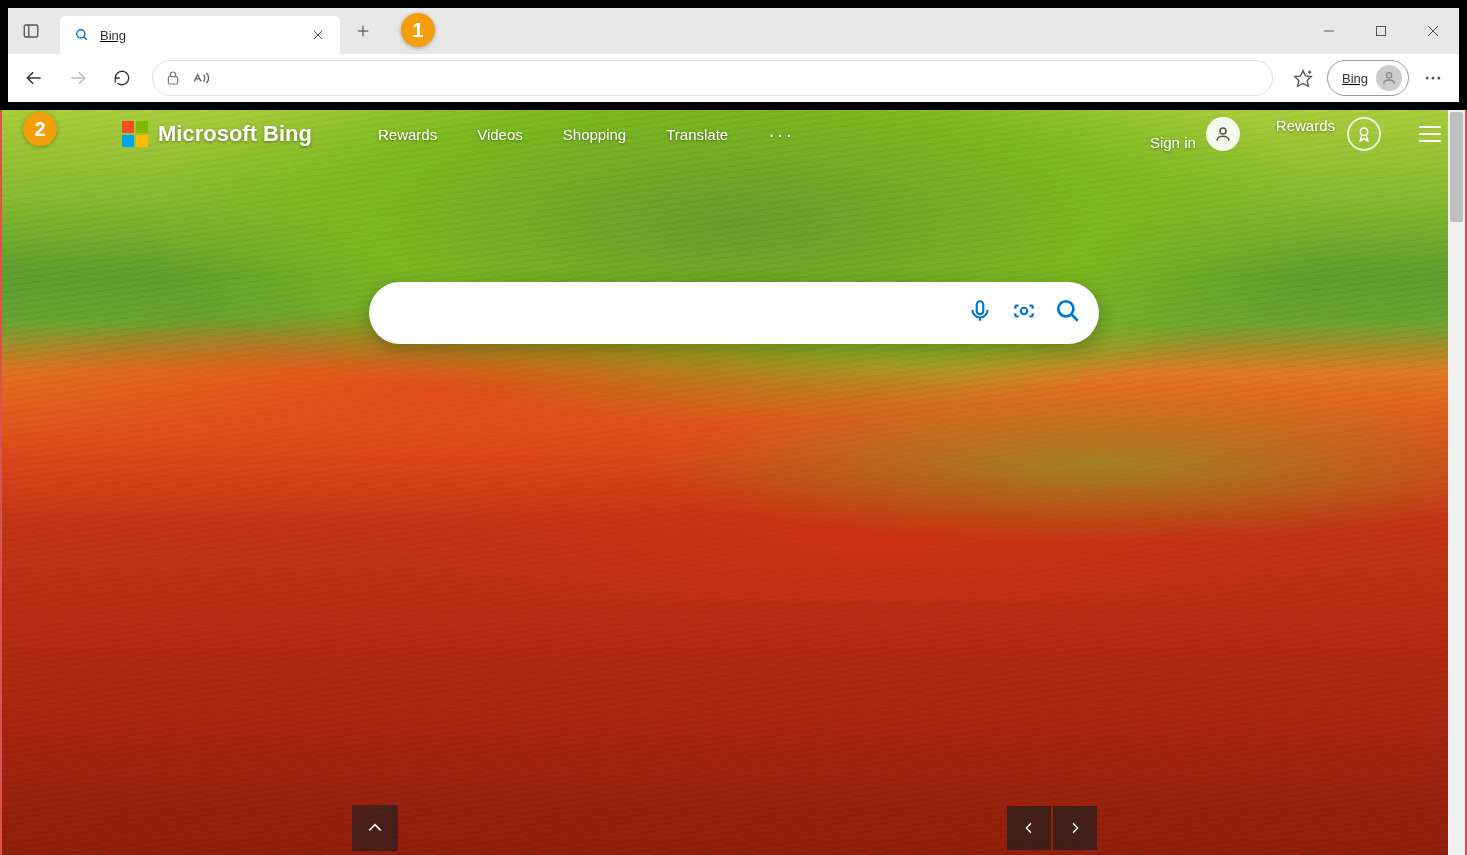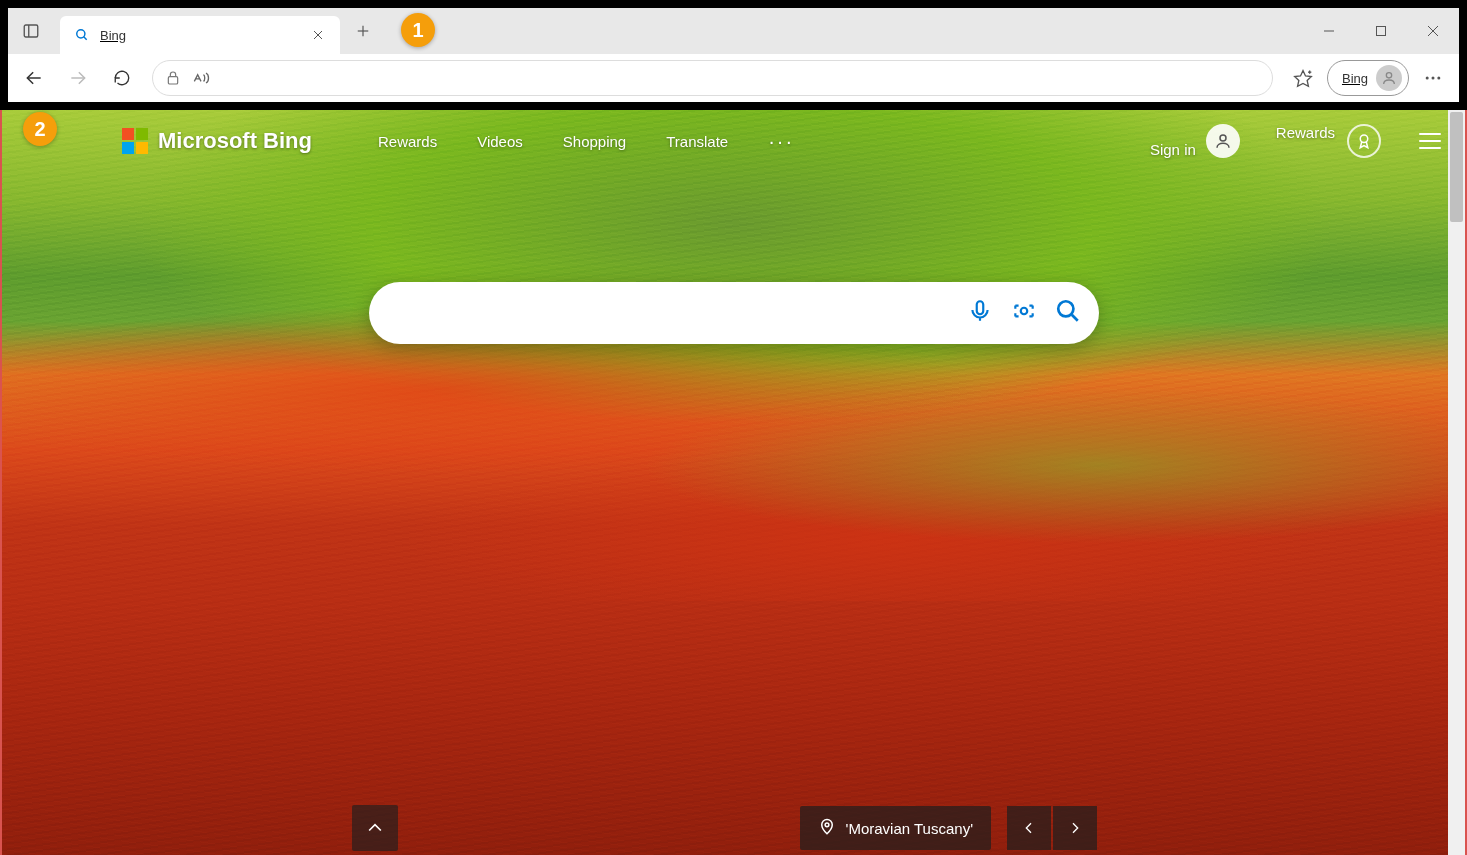--- a/index.html
+++ b/index.html
@@ -105,21 +105,21 @@
     .bg::after {
       content:'';
       position:absolute; left:0; right:0; top:25%; height:40%;
       background:
         radial-gradient(ellipse 900px 140px at 30% 30%, rgba(225,60,20,0.7) 0%, transparent 60%),
         radial-gradient(ellipse 700px 120px at 75% 55%, rgba(120,180,40,0.55) 0%, transparent 65%),
         radial-gradient(ellipse 800px 150px at 60% 80%, rgba(210,50,18,0.65) 0%, transparent 60%);
     }
 
     .bing-header {
-      position:absolute; top:14px; left:0; right:18px;
+      position:absolute; top:7px; left:0; right:18px;
       display:flex; align-items:center;
       padding: 0 0 0 120px;
       color:#fff;
       gap: 12px;
       z-index: 5;
       text-shadow: 0 1px 3px rgba(0,0,0,0.4);
     }
     .bing-logo { display:flex; align-items:center; gap:10px; margin-right: 40px; }
     .ms-squares { width:26px; height:26px; display:grid; grid-template-columns:1fr 1fr; grid-template-rows:1fr 1fr; gap:2px; }
     .ms-squares div:nth-child(1){background:#f25022;}
@@ -372,29 +372,20 @@
     </div>
   </div>
 
   <div class="bottom-controls">
     <div class="expand-btn">
       <svg width="20" height="20" viewBox="0 0 24 24" fill="none" stroke="currentColor" stroke-width="2">
           <polyline points="5 15 12 8 19 15"></polyline>
         </svg>
     </div>
     <div class="bottom-spacer"></div>
-    <div class="location-pill">
-      <span>
-        <svg width="18" height="18" viewBox="0 0 24 24" fill="none" stroke="currentColor" stroke-width="2">
-            <path d="M12 21s-7-6.5-7-12a7 7 0 0 1 14 0c0 5.5-7 12-7 12z"></path>
-            <circle cx="12" cy="9" r="2.5"></circle>
-          </svg>
-      </span>
-      <span>'Moravian Tuscany'</span>
-    </div>
     <div class="img-nav">
       <div class="img-nav-btn">
         <svg width="16" height="16" viewBox="0 0 24 24" fill="none" stroke="currentColor" stroke-width="2">
             <polyline points="15 5 8 12 15 19"></polyline>
           </svg>
       </div>
       <div class="img-nav-btn">
         <svg width="16" height="16" viewBox="0 0 24 24" fill="none" stroke="currentColor" stroke-width="2">
             <polyline points="9 5 16 12 9 19"></polyline>
           </svg>

